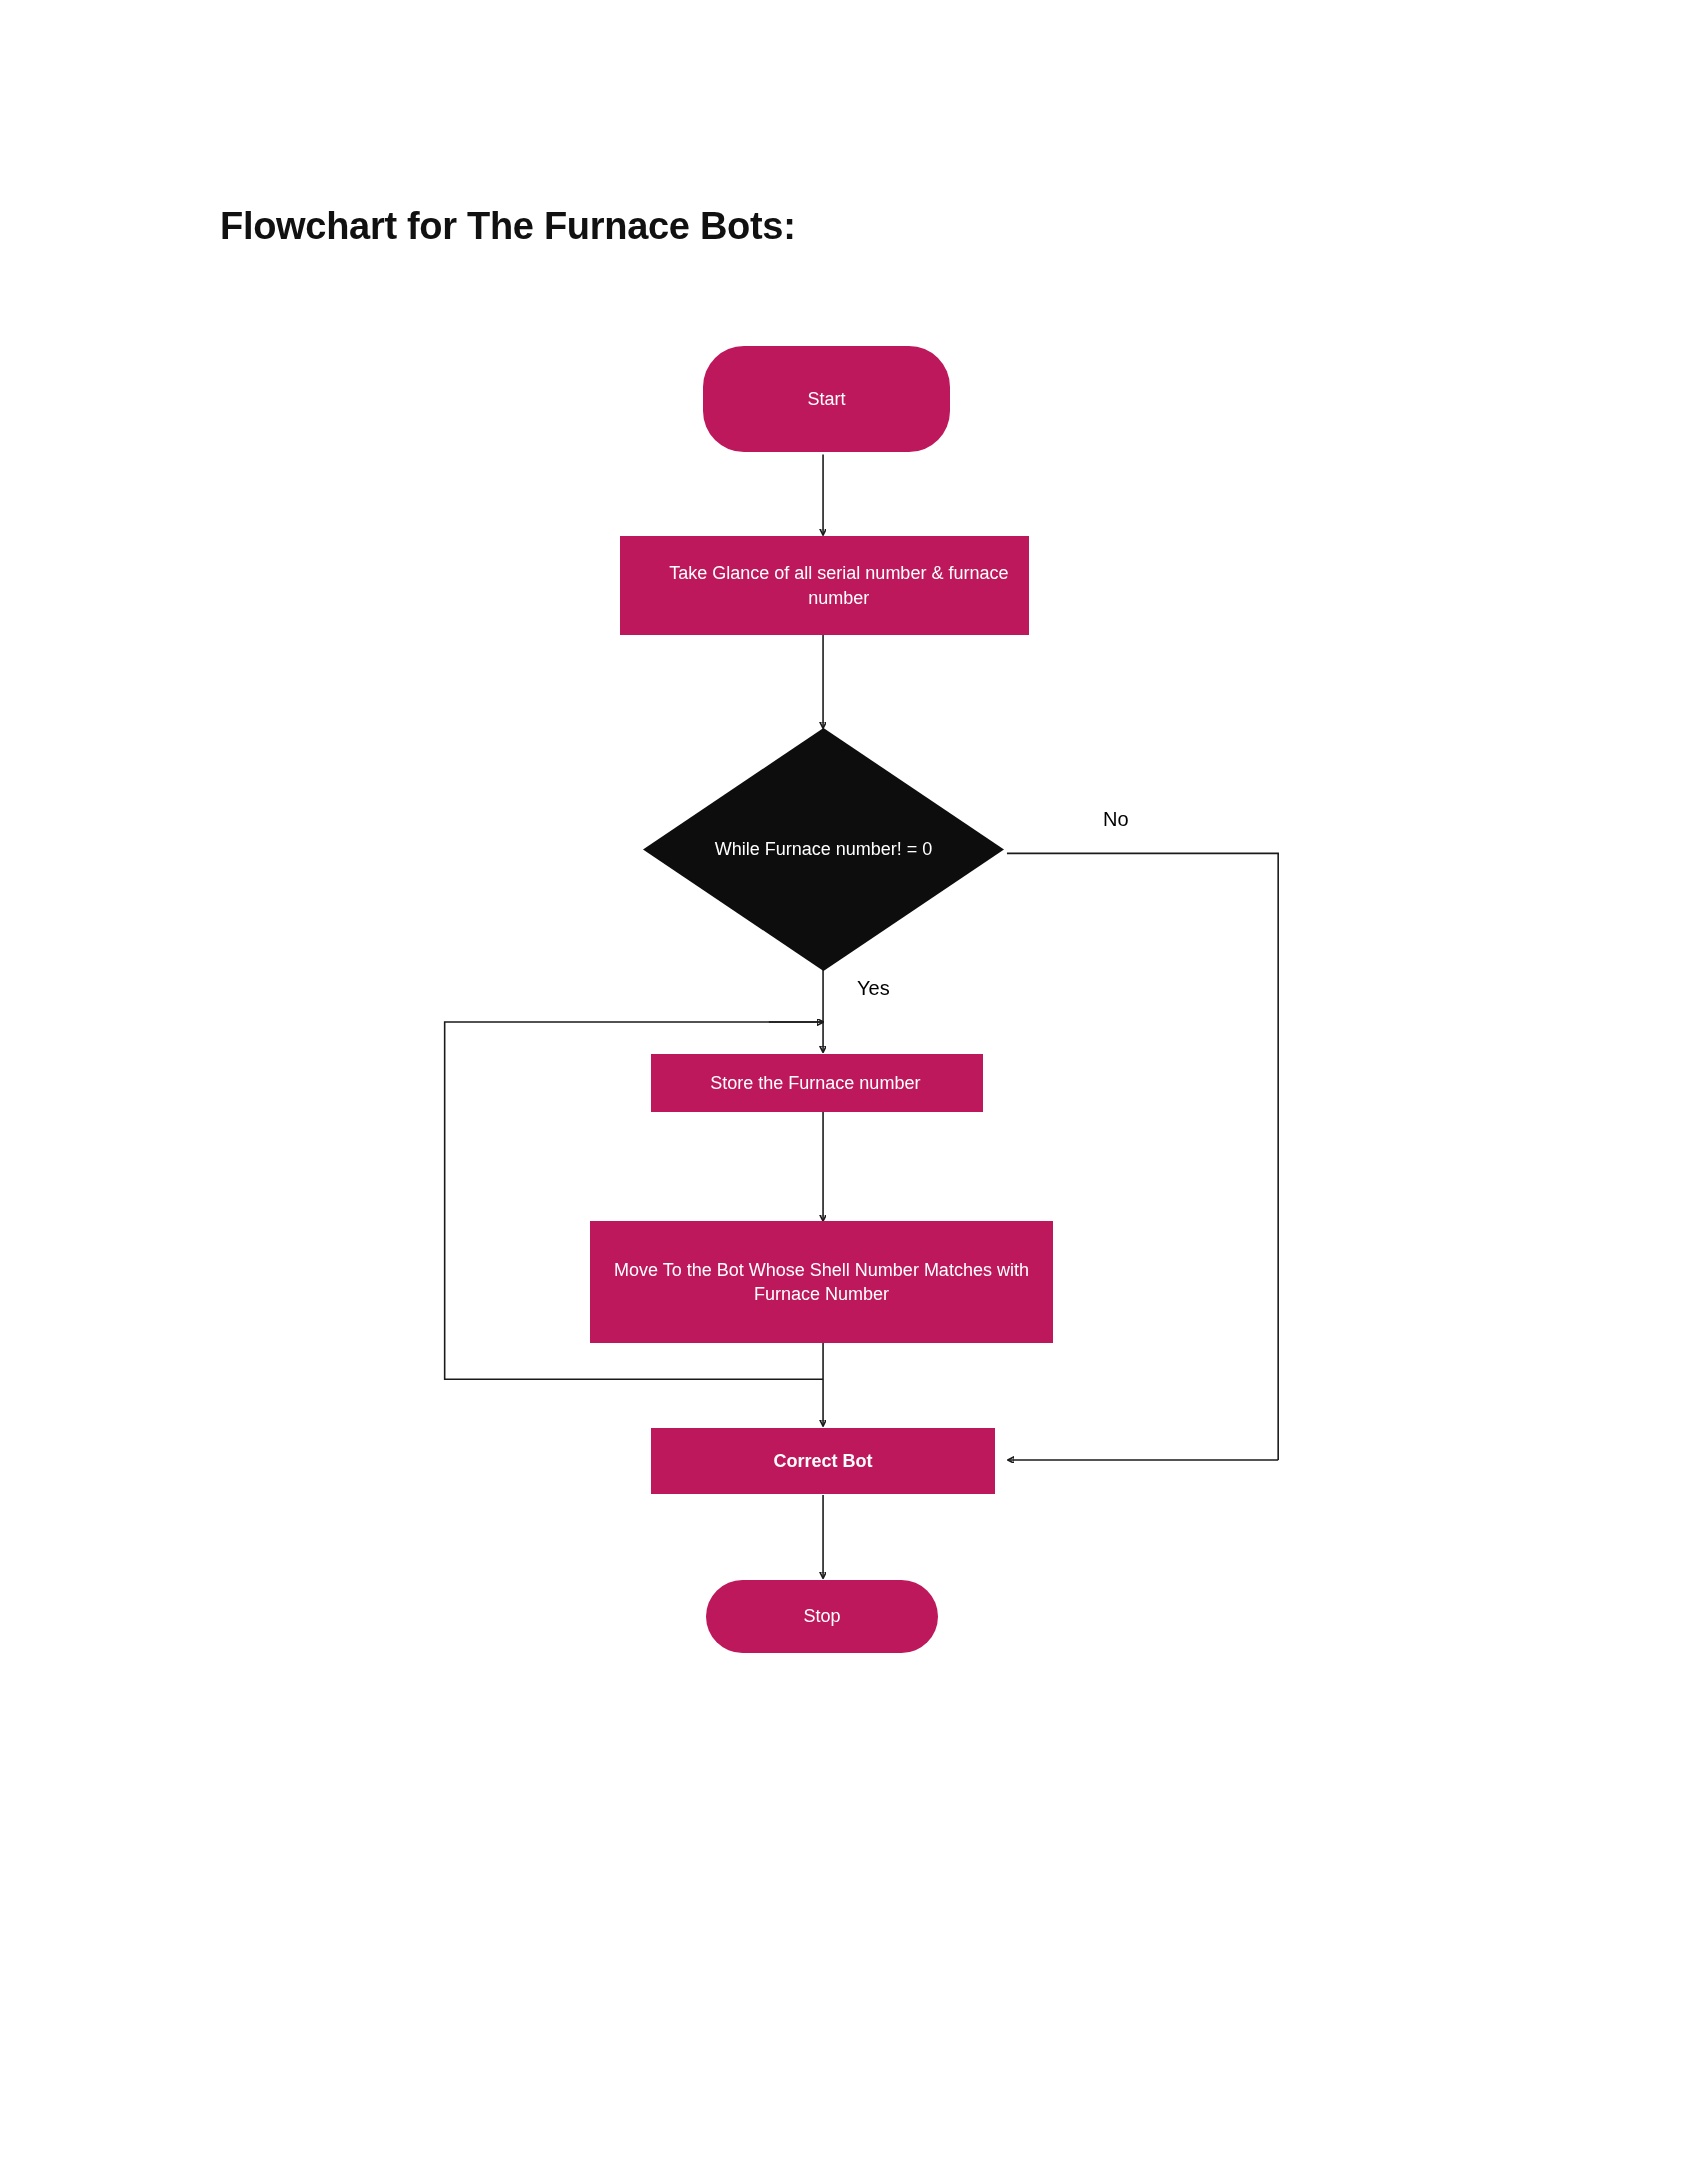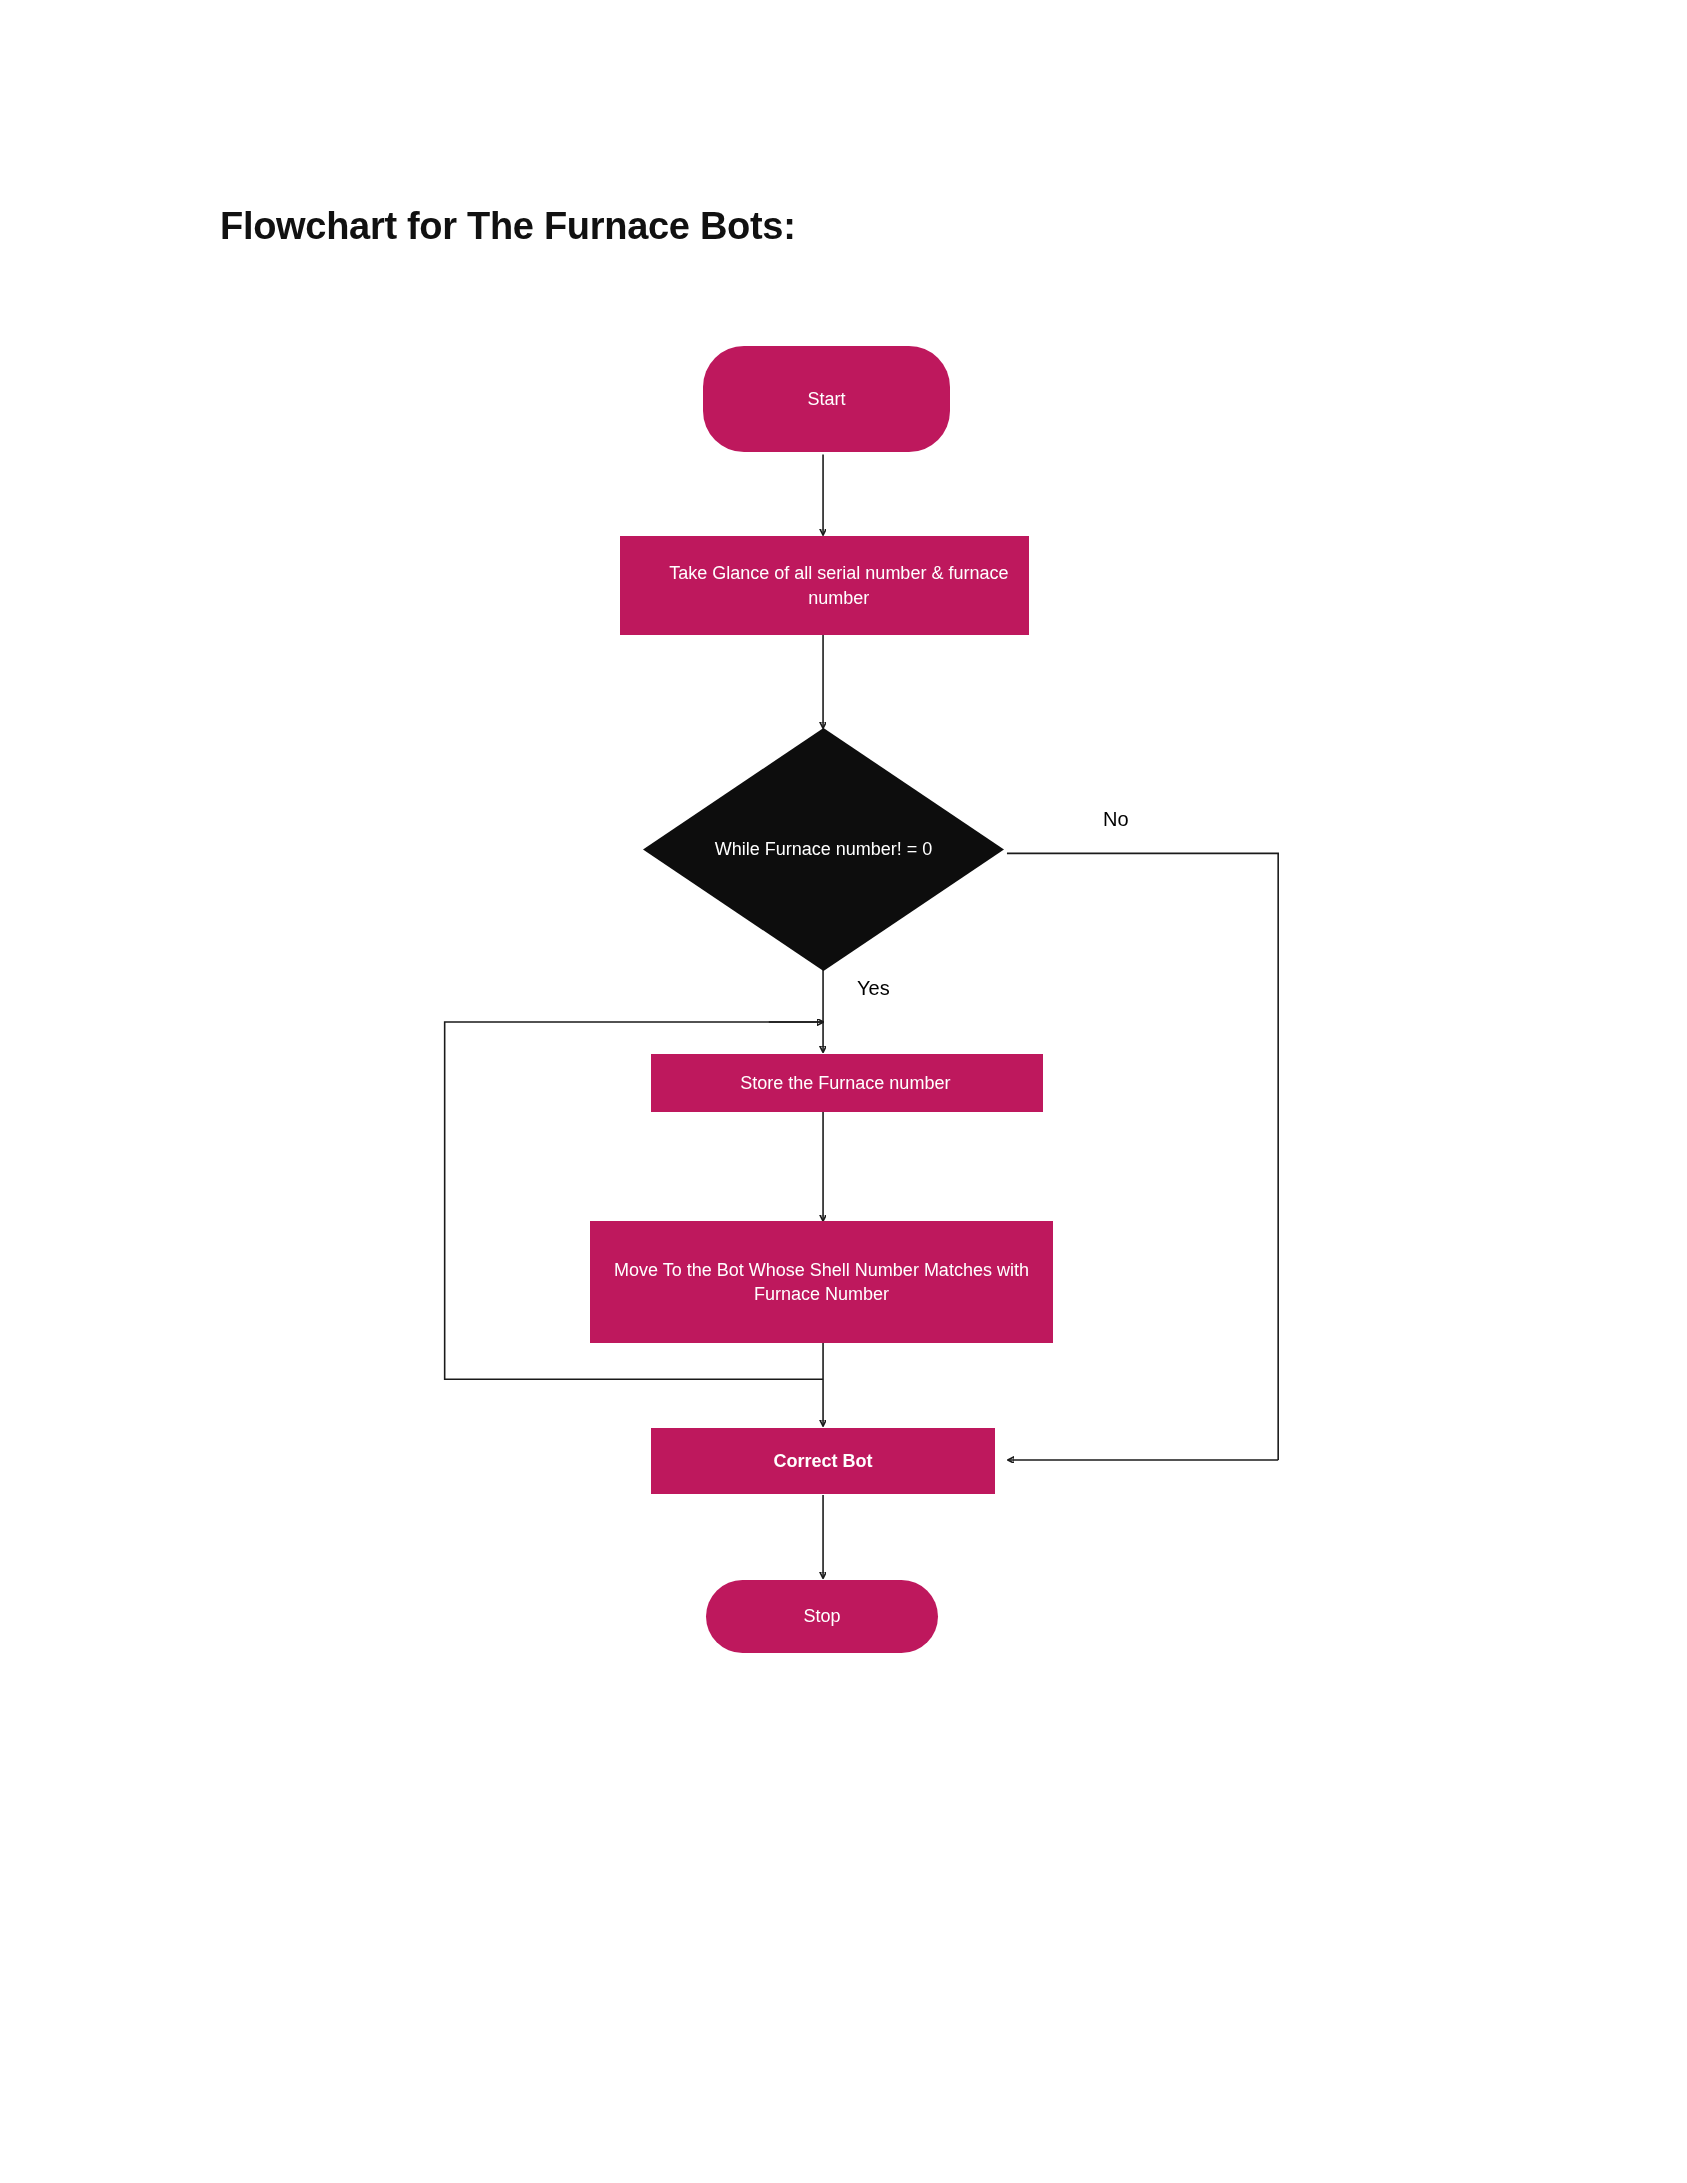--- a/index.html
+++ b/index.html
@@ -148,21 +148,21 @@
 
     <div class="diamond-wrap" style="left:635px; top:728px; width:361px; height:243px;">
       <div class="diamond-shape"></div>
       <div class="diamond-label">While Furnace number! = 0</div>
     </div>
 
     <div class="edge-label" style="left:1095px; top:808px;">No</div>
 
     <div class="edge-label" style="left:849px; top:977px;">Yes</div>
 
-    <div class="node process" style="left:643px; top:1054px; width:392px; height:58px;padding-left:6px;">
+    <div class="node process" style="left:643px; top:1054px; width:332px; height:58px;padding-left:6px;">
       <span>Store the Furnace number</span>
     </div>
 
     <div class="node process" style="left:582px; top:1221px; width:463px; height:122px;">
       <span>Move To the Bot Whose Shell Number Matches with Furnace Number</span>
     </div>
 
     <div class="node process" style="left:643px; top:1428px; width:344px; height:66px;font-weight:bold;">
       <span>Correct Bot</span>
     </div>

